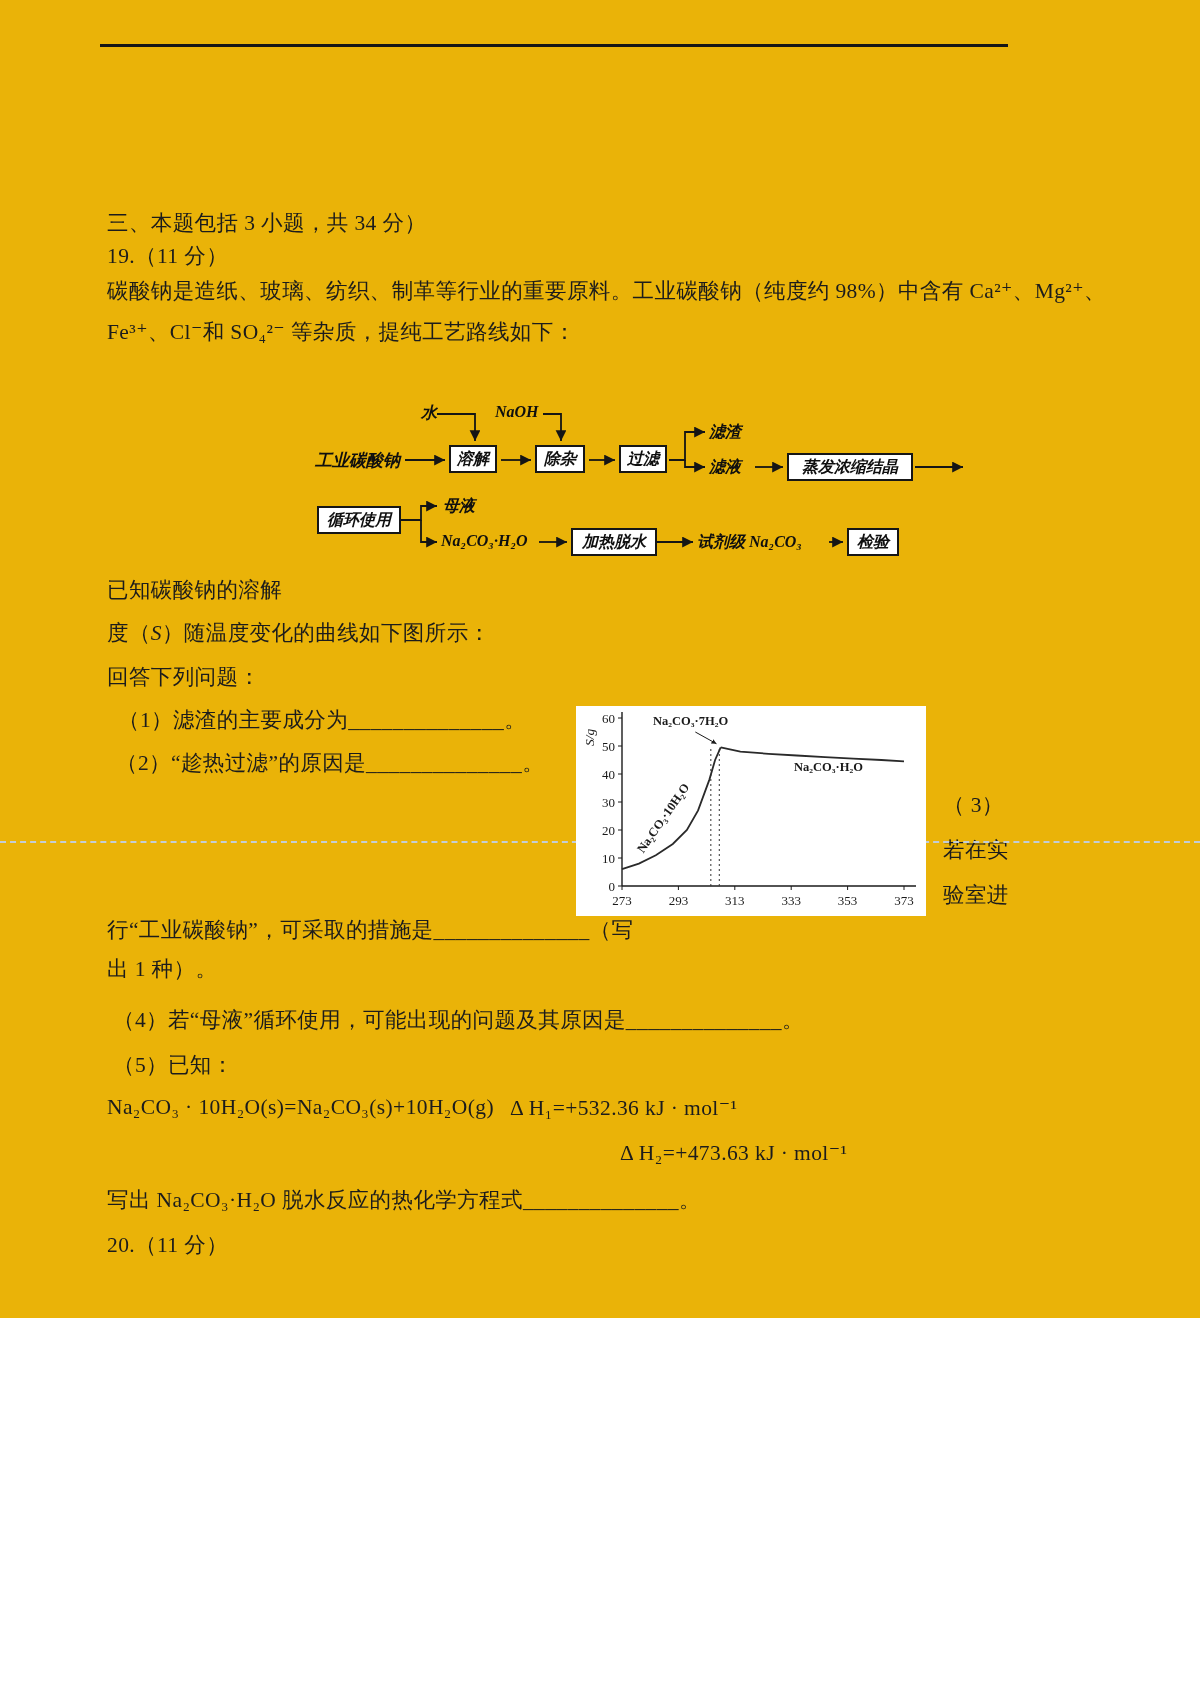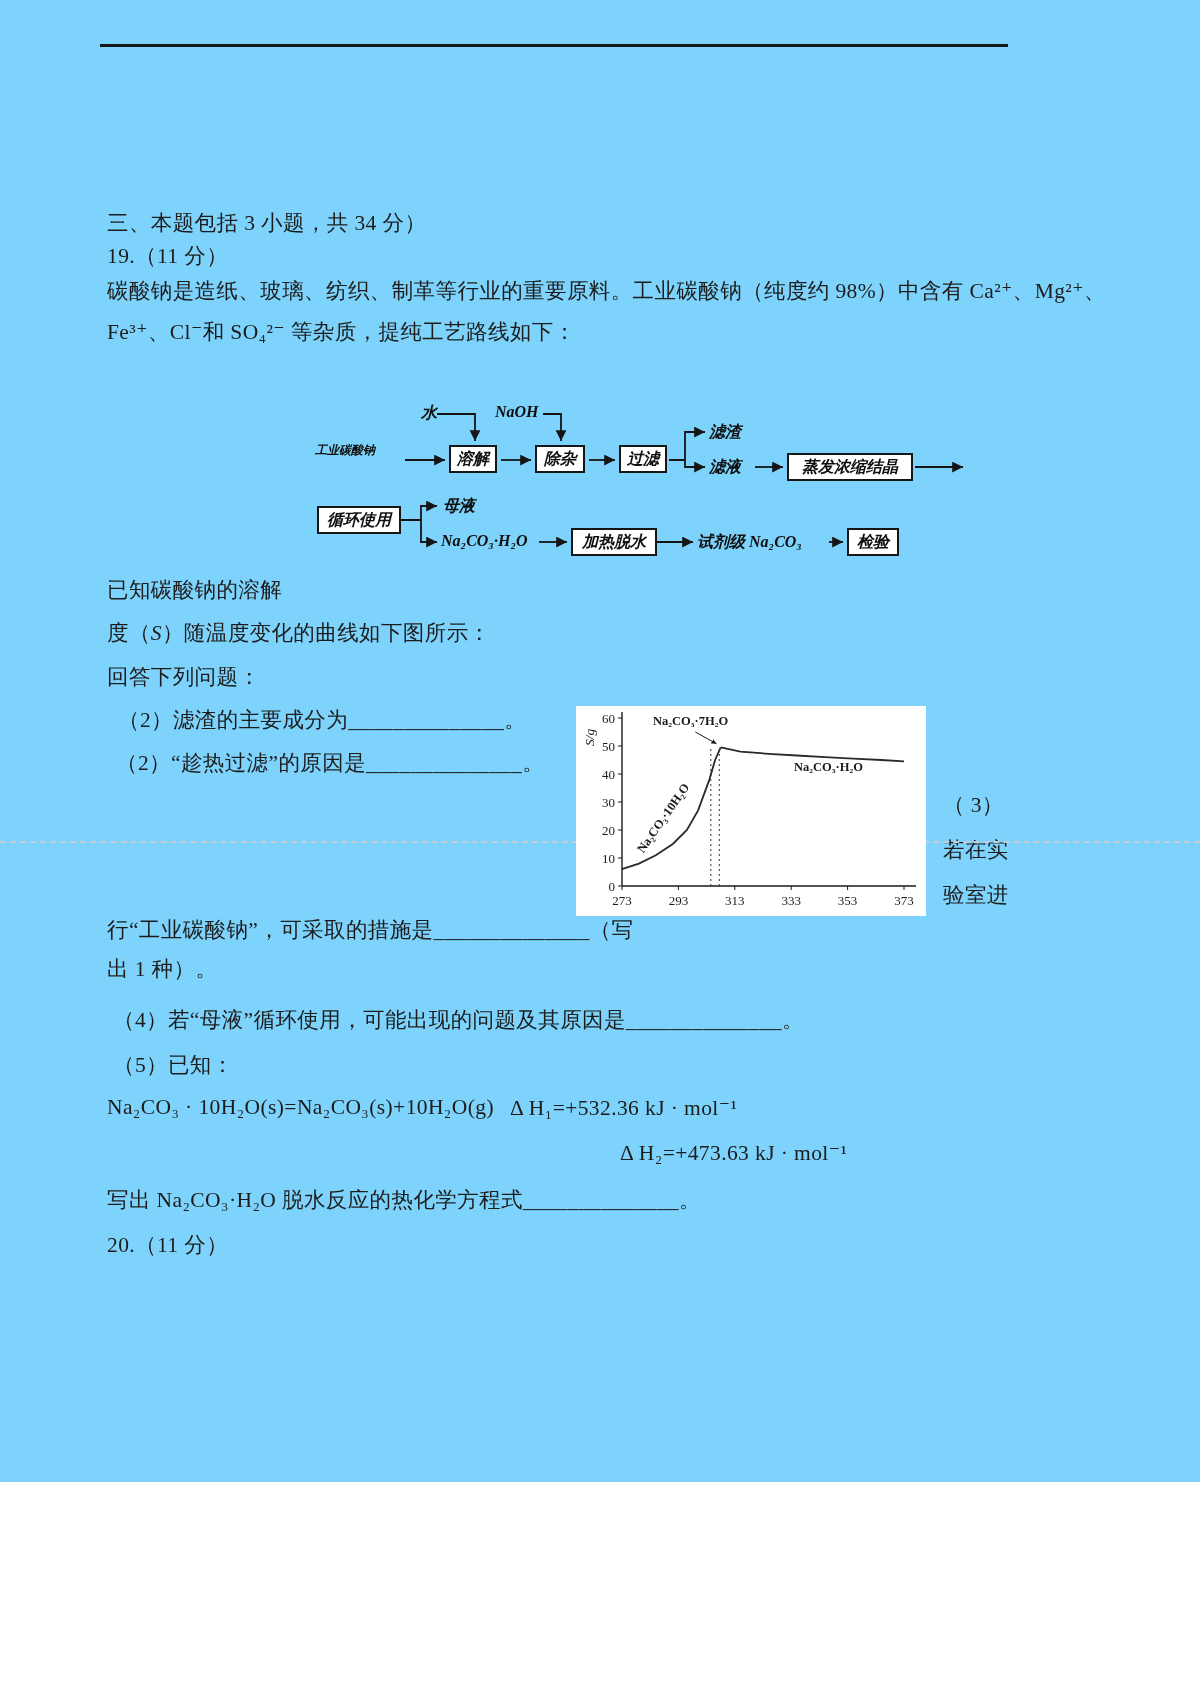--- a/index.html
+++ b/index.html
@@ -1,18 +1,18 @@
 <!DOCTYPE html>
 <html><head>
 <meta charset="utf-8">
 <style>
   * { margin:0; padding:0; box-sizing:border-box; }
   html,body { background:#ffffff; }
   body { font-family:"Liberation Serif","DejaVu Serif",serif; color:#1c1c1c; }
-  .page { position:relative; width:1200px; height:1482px; background:#7dd3fc; overflow:hidden; }
+  .page { position:relative; width:1200px; height:1318px; background:#eab308; overflow:hidden; }
   .t { position:absolute; white-space:nowrap; font-size:21.5px; letter-spacing:0.4px; color:#1c1c1c; }
   .rule { position:absolute; left:100px; top:44px; width:908px; height:3px; background:#161616; }
   .dashed { position:absolute; left:0; top:841px; width:1200px; height:0; border-top:2px dashed #c3cdd6; z-index:1; }
   .italic { font-style:italic; }
 
   
   .fc { position:absolute; left:315px; top:398px; width:650px; height:182px; z-index:2; }
   .fc-svg { position:absolute; left:0; top:0; }
   .fl { fill:none; stroke:#151515; stroke-width:1.8; marker-end:url(#ah); }
   .fc-box { position:absolute; border:2px solid #161616; background:#fff; display:flex; align-items:center; justify-content:center;
@@ -52,21 +52,21 @@
       <polyline points="370,62 370,69 390,69" class="fl"></polyline>
       <line x1="440" y1="69" x2="468" y2="69" class="fl"></line>
       <line x1="600" y1="69" x2="648" y2="69" class="fl"></line>
       <polyline points="86,122 106,122 106,108 122,108" class="fl"></polyline>
       <polyline points="106,122 106,144 122,144" class="fl"></polyline>
       <line x1="224" y1="144" x2="252" y2="144" class="fl"></line>
       <line x1="342" y1="144" x2="378" y2="144" class="fl"></line>
       <line x1="514" y1="144" x2="528" y2="144" class="fl"></line>
     </svg>
 
-    <div class="fc-lab" style="left:0px; top:44px; font-size:12px">工业碳酸钠</div>
+    <div class="fc-lab" style="left:0px; top:51px; font-size:17px">工业碳酸钠</div>
     <div class="fc-lab" style="left:106px; top:5px">水</div>
     <div class="fc-lab" style="left:180px; top:5px">NaOH</div>
 
     <div class="fc-box" style="left:134px; top:47px; width:48px; height:28px">溶解</div>
     <div class="fc-box" style="left:220px; top:47px; width:50px; height:28px">除杂</div>
     <div class="fc-box" style="left:304px; top:47px; width:48px; height:28px">过滤</div>
 
     <div class="fc-lab" style="left:394px; top:24px">滤渣</div>
     <div class="fc-lab" style="left:394px; top:59px">滤液</div>
 
@@ -76,21 +76,21 @@
     <div class="fc-lab" style="left:128px; top:98px">母液</div>
     <div class="fc-lab" style="left:126px; top:134px">Na₂CO₃·H₂O</div>
     <div class="fc-box" style="left:256px; top:130px; width:86px; height:28px">加热脱水</div>
     <div class="fc-lab" style="left:382px; top:134px">试剂级 Na₂CO₃</div>
     <div class="fc-box" style="left:532px; top:130px; width:52px; height:28px">检验</div>
   </div>
 
   <div class="t" style="left:107px; top:575px">已知碳酸钠的溶解</div>
   <div class="t" style="left:107px; top:618px"><span>度（</span><span class="italic">S</span><span>）随温度变化的曲线如下图所示：</span></div>
   <div class="t" style="left:107px; top:662px">回答下列问题：</div>
-  <div class="t" style="left:118px; top:705px">（2）滤渣的主要成分为______________。</div>
+  <div class="t" style="left:118px; top:705px">（1）滤渣的主要成分为______________。</div>
   <div class="t" style="left:116px; top:748px">（2）“趁热过滤”的原因是______________。</div>
 
   <div class="chart">
     <svg id="chart-svg" width="350" height="210">
         <defs>
           <marker id="cah" markerWidth="7" markerHeight="7" refX="5" refY="2.5" orient="auto">
             <path d="M0,0L5,2.5L0,5z" fill="#1a1a1a"></path>
           </marker>
         </defs>
         <line x1="46" y1="6" x2="46" y2="180" stroke="#1a1a1a" stroke-width="1.4"></line>

